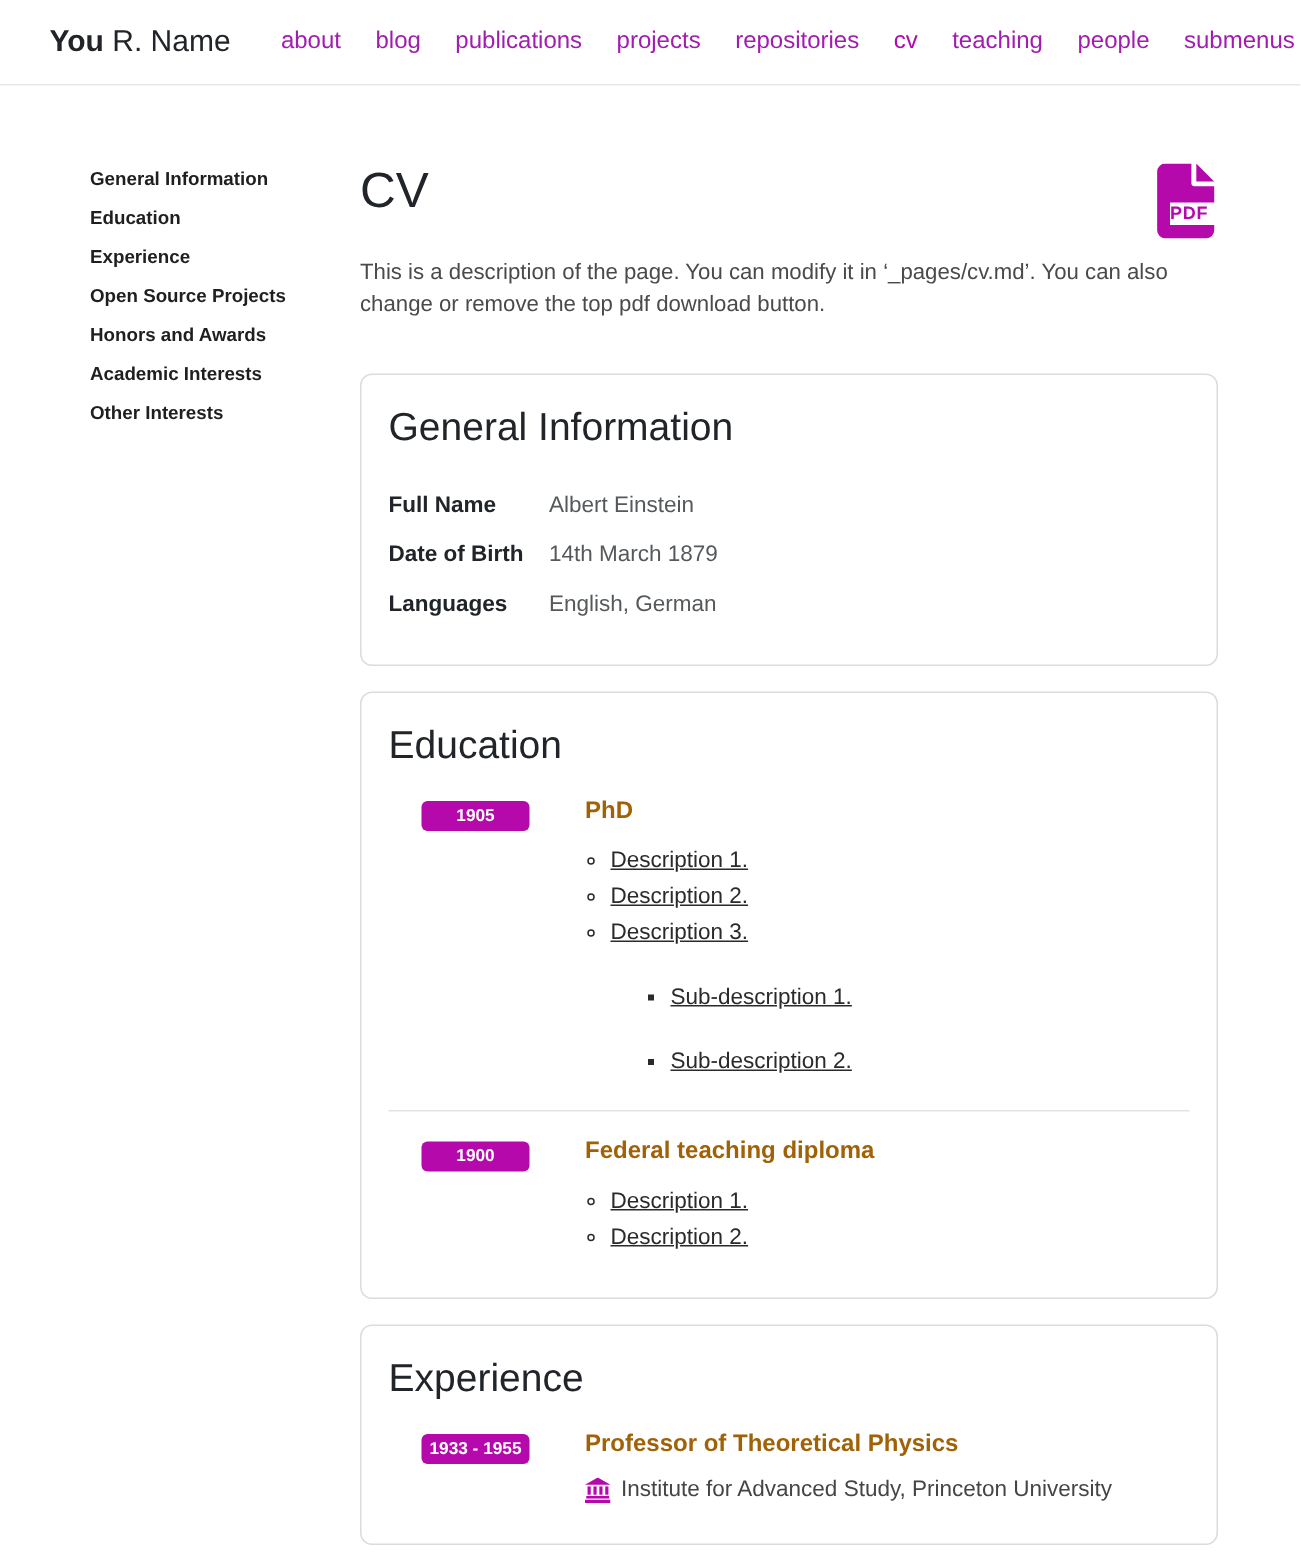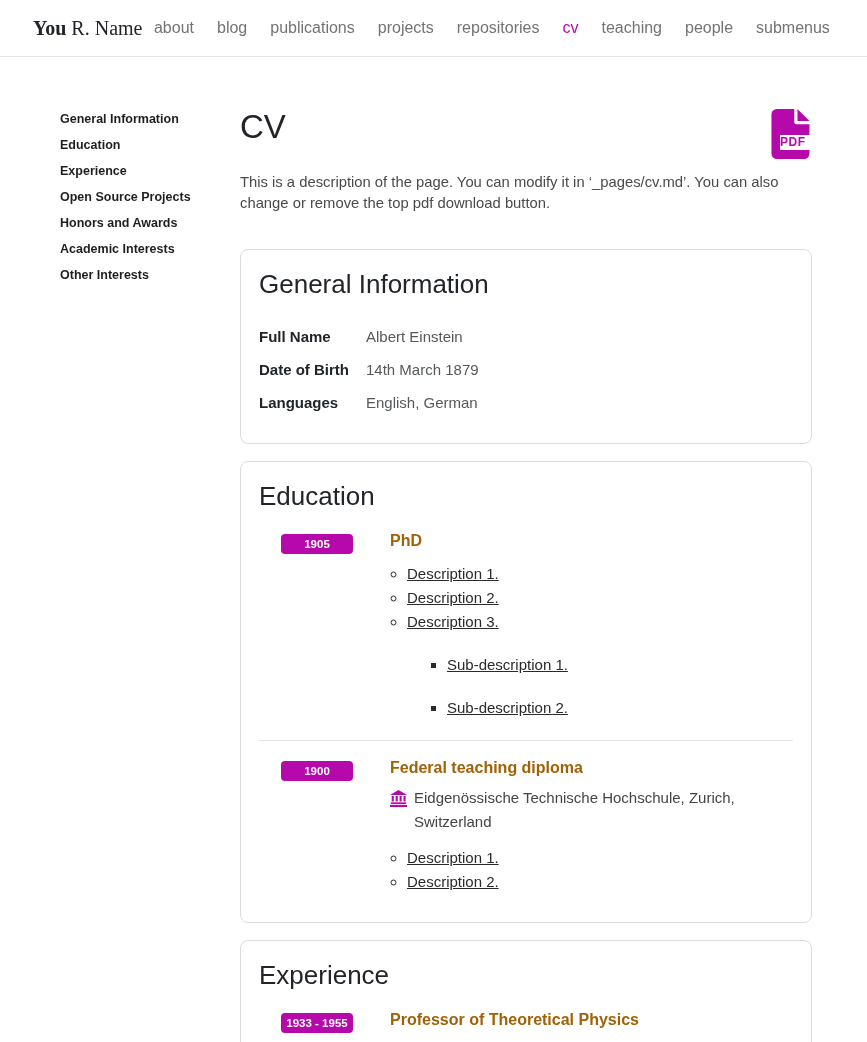--- a/index.html
+++ b/index.html
@@ -10,27 +10,27 @@
     font-family: "Liberation Sans", "DejaVu Sans", sans-serif;
     color: #212529;
   }
   
   .navbar {
     height: 57px; display: flex; align-items: center;
     padding: 0 24px 0 33px;
     border-bottom: 1px solid #e7e7e7;
     background: #fff;
   }
-  .brand { font-size: 20px; color: #212529; text-decoration: none; white-space: nowrap; font-family: Liberation Serif, serif; }
+  .brand { font-size: 20px; color: #212529; text-decoration: none; margin-right: 22px; white-space: nowrap; }
   .brand .b { font-weight: 700; }
   .brand .r { font-weight: 400; }
   .nav-items { list-style: none; display: flex; align-items: center; flex: 1; }
   .nav-items li { display: flex; }
   .nav-items a {
-    text-decoration: none; color: #737373; font-size: 16px;
+    text-decoration: none; color: #a21caf; font-size: 16px;
     padding: 6px 8px; margin: 0 3.5px; white-space: nowrap;
     display: flex; align-items: center; gap: 6px;
   }
   .nav-items a.active { color: var(--accent); }
 
   
   .wrapper { display: flex; padding: 50px 0 0 60px; }
   .toc { width: 180px; padding-top: 6px; }
   .toc a {
     display: block; text-decoration: none; color: #1f1f1f;
@@ -192,34 +192,20 @@
       </div>
 
       <hr class="divider">
 
       <div class="timeline-item">
         <div class="period-col">
           <span class="badge">1900</span>
         </div>
         <div class="content-col">
           <div class="item-title">Federal teaching diploma</div>
-          <div class="institution">
-            <svg viewBox="0 0 16 16">
-                <g fill="#b509ac">
-                  <path d="M8 0 L16 4.6 H0 Z"></path>
-                  <rect x="1.6" y="5.6" width="2" height="5.2"></rect>
-                  <rect x="5.3" y="5.6" width="2" height="5.2"></rect>
-                  <rect x="9" y="5.6" width="2" height="5.2"></rect>
-                  <rect x="12.7" y="5.6" width="2" height="5.2"></rect>
-                  <rect x="0.8" y="11.6" width="14.4" height="1.6"></rect>
-                  <rect x="0" y="14" width="16" height="2"></rect>
-                </g>
-              </svg>
-            <span>Eidgenössische Technische Hochschule, Zurich, Switzerland</span>
-          </div>
           <ul class="desc">
             <li><span>Description 1.</span></li>
             <li><span>Description 2.</span></li>
           </ul>
         </div>
       </div>
     </section>
 
     <section class="card">
       <h3>Experience</h3>

